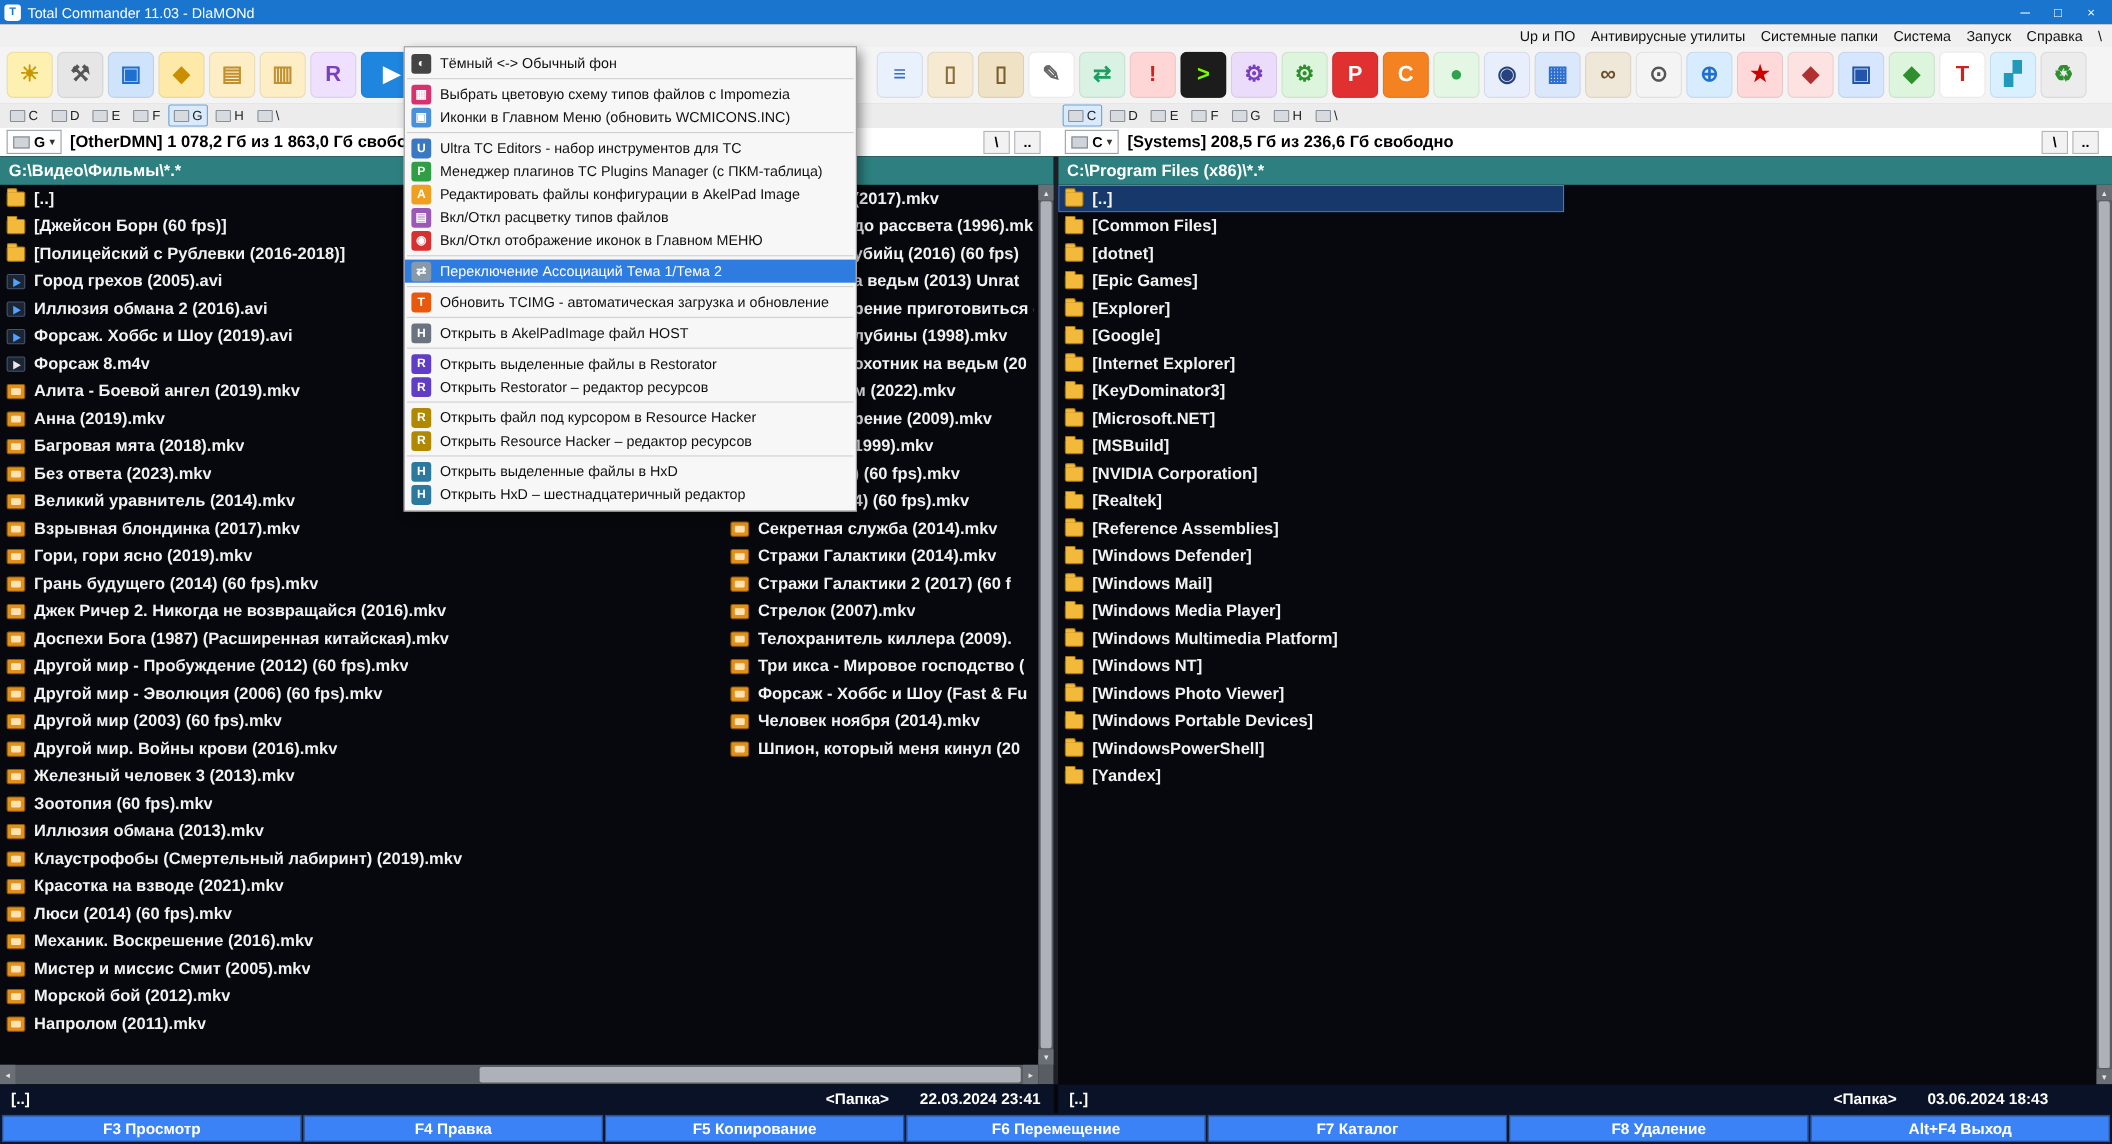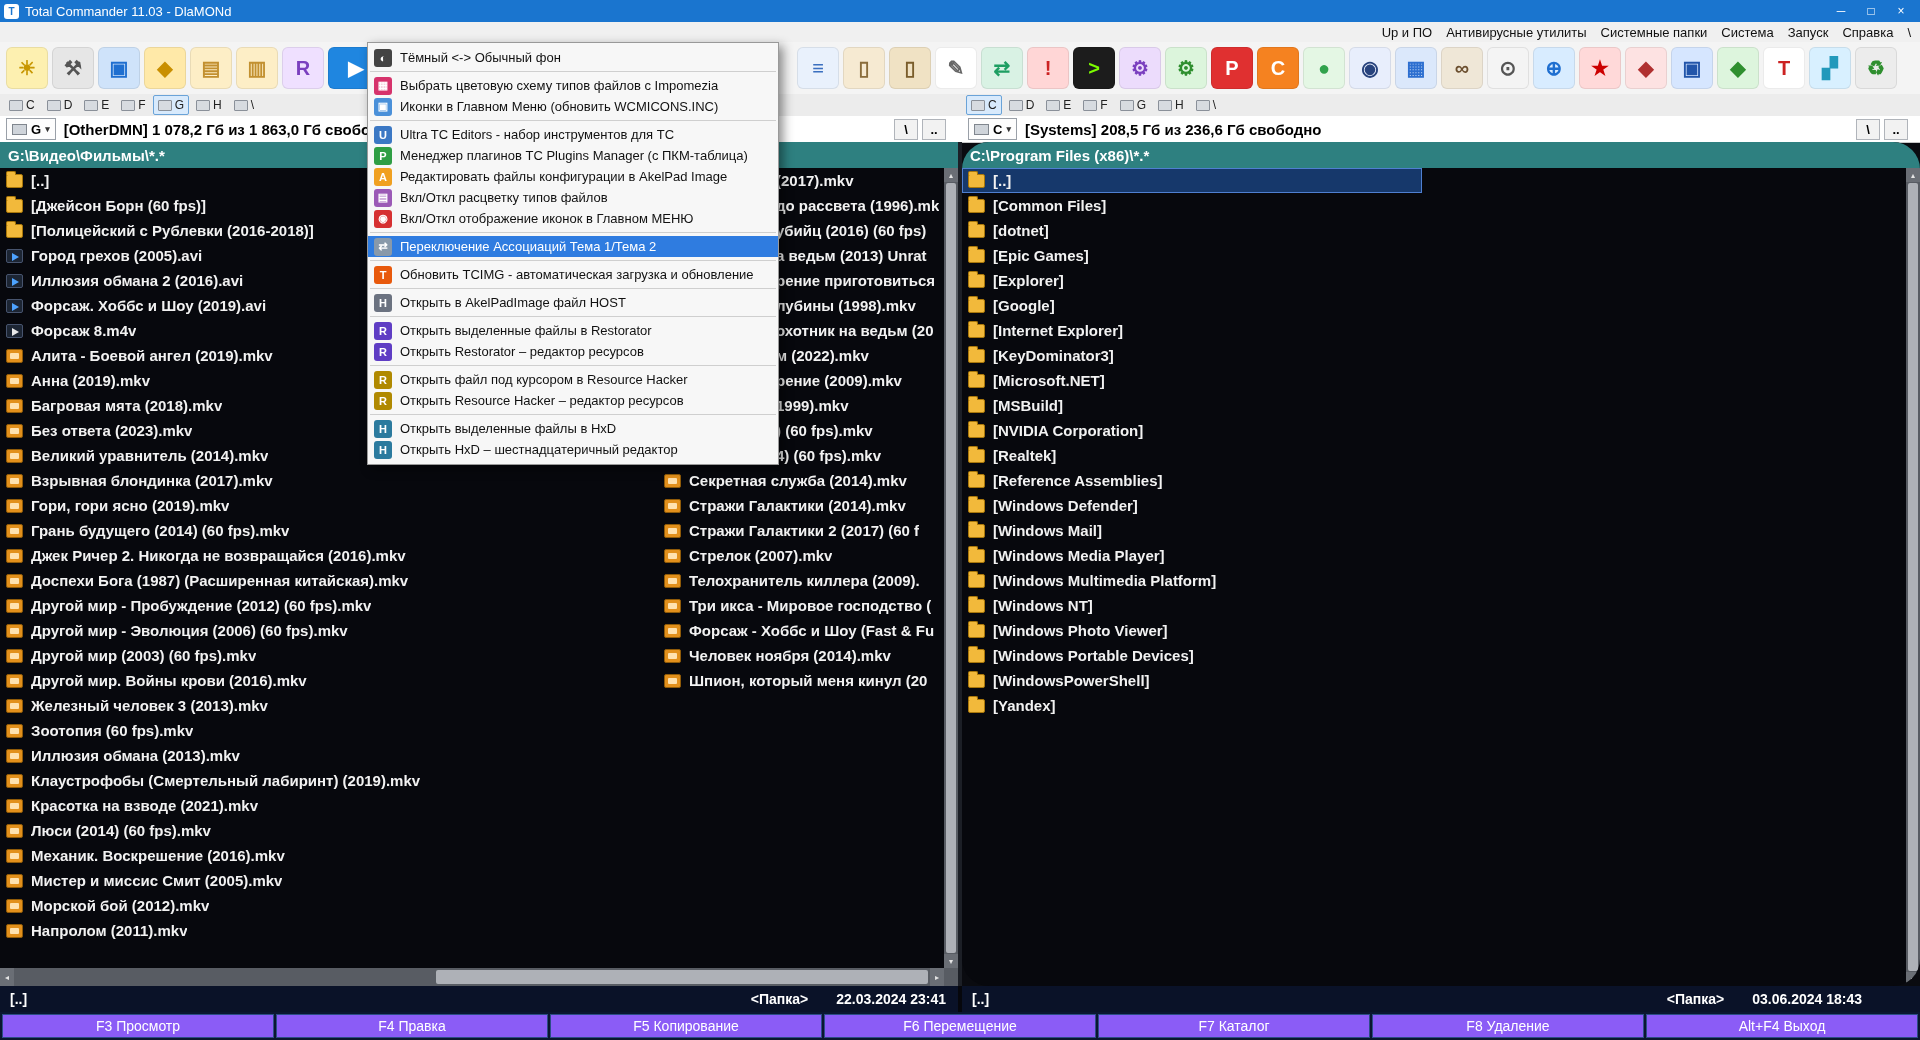--- a/index.html
+++ b/index.html
@@ -52,21 +52,21 @@
   .chip::before{content:"";width:13px;height:9px;background:#cfd4da;border:1px solid #80868e;}
   .caret{font-size:9px;color:#333;}
   .cinfo{font-weight:bold;white-space:nowrap;overflow:hidden;}
   .cbtns{margin-left:auto;display:flex;gap:4px;padding-right:6px;}
   .pbtn{min-width:22px;height:19px;border:1px solid #b0b4ba;background:#f2f2f2;display:flex;
         align-items:center;justify-content:center;font-weight:bold;font-size:13px;}
 
   
   .panel{position:absolute;top:142px;bottom:54px;background:#07080d;overflow:hidden;}
   .panel.l{left:0;width:958px;}
-  .panel.r{left:962px;width:958px;border-radius:27px;}
+  .panel.r{left:962px;width:958px;}
   .pdivider{position:absolute;top:142px;bottom:54px;left:958px;width:4px;background:#1c1f26;}
   .pheader{position:absolute;top:0;left:0;right:0;height:26px;background:#2e8080;color:#fff;font-weight:bold;
            font-size:15px;display:flex;align-items:center;padding:0 8px;box-sizing:border-box;}
   .plist{position:absolute;overflow:hidden;}
   #lcol1{top:26px;bottom:18px;left:0;width:664px;}
   #lcol2{top:26px;bottom:18px;left:660px;width:280px;}
   #rlist{top:26px;bottom:0;left:0;width:944px;}
 
   .row{display:flex;align-items:center;height:25px;color:#f2f2f2;font-weight:bold;font-size:15px;white-space:nowrap;}
   #lcol1 .row,#rlist .row{padding-left:6px;}
@@ -106,21 +106,21 @@
   .shalf{position:absolute;top:0;height:26px;background:#0a1228;color:#fff;font-weight:bold;font-size:14px;
          display:flex;align-items:center;padding:0 10px;box-sizing:border-box;}
   .shalf.l{left:0;width:958px;}
   .shalf.r{left:962px;width:958px;}
   .sgroup{margin-left:auto;display:flex;gap:28px;padding-right:2px;align-items:flex-end;}
   .shalf.r .sgroup{padding-right:48px;}
 
   
   .fnbar{position:absolute;left:0;right:0;bottom:0;height:28px;background:#0b1630;display:flex;
          padding:2px;gap:2px;box-sizing:border-box;}
-  .fnbtn{flex:1;background:#8b5cf6;border:1px solid #2c4d86;color:#fff;font-weight:normal;font-size:14px;
+  .fnbtn{flex:1;background:#3b82f6;border:1px solid #2c4d86;color:#fff;font-weight:bold;font-size:14px;
          display:flex;align-items:center;justify-content:center;}
 
   
   .dd{position:absolute;left:367px;top:42px;width:412px;background:#f7f7f7;border:1px solid #999;
       box-shadow:4px 4px 10px rgba(0,0,0,.45);padding:4px 0;z-index:60;box-sizing:border-box;}
   .ddrow{height:21px;display:flex;align-items:center;padding:0 10px 0 6px;font-size:13px;color:#111;white-space:nowrap;}
   .dicon{width:18px;height:18px;border-radius:3px;margin-right:8px;display:flex;align-items:center;
          justify-content:center;font-size:11px;font-weight:bold;color:#fff;flex:none;}
   .ddrow.hl{background:#2f7ce0;color:#fff;}
   .ddsep{height:1px;background:#cfcfcf;margin:3px 2px;}

